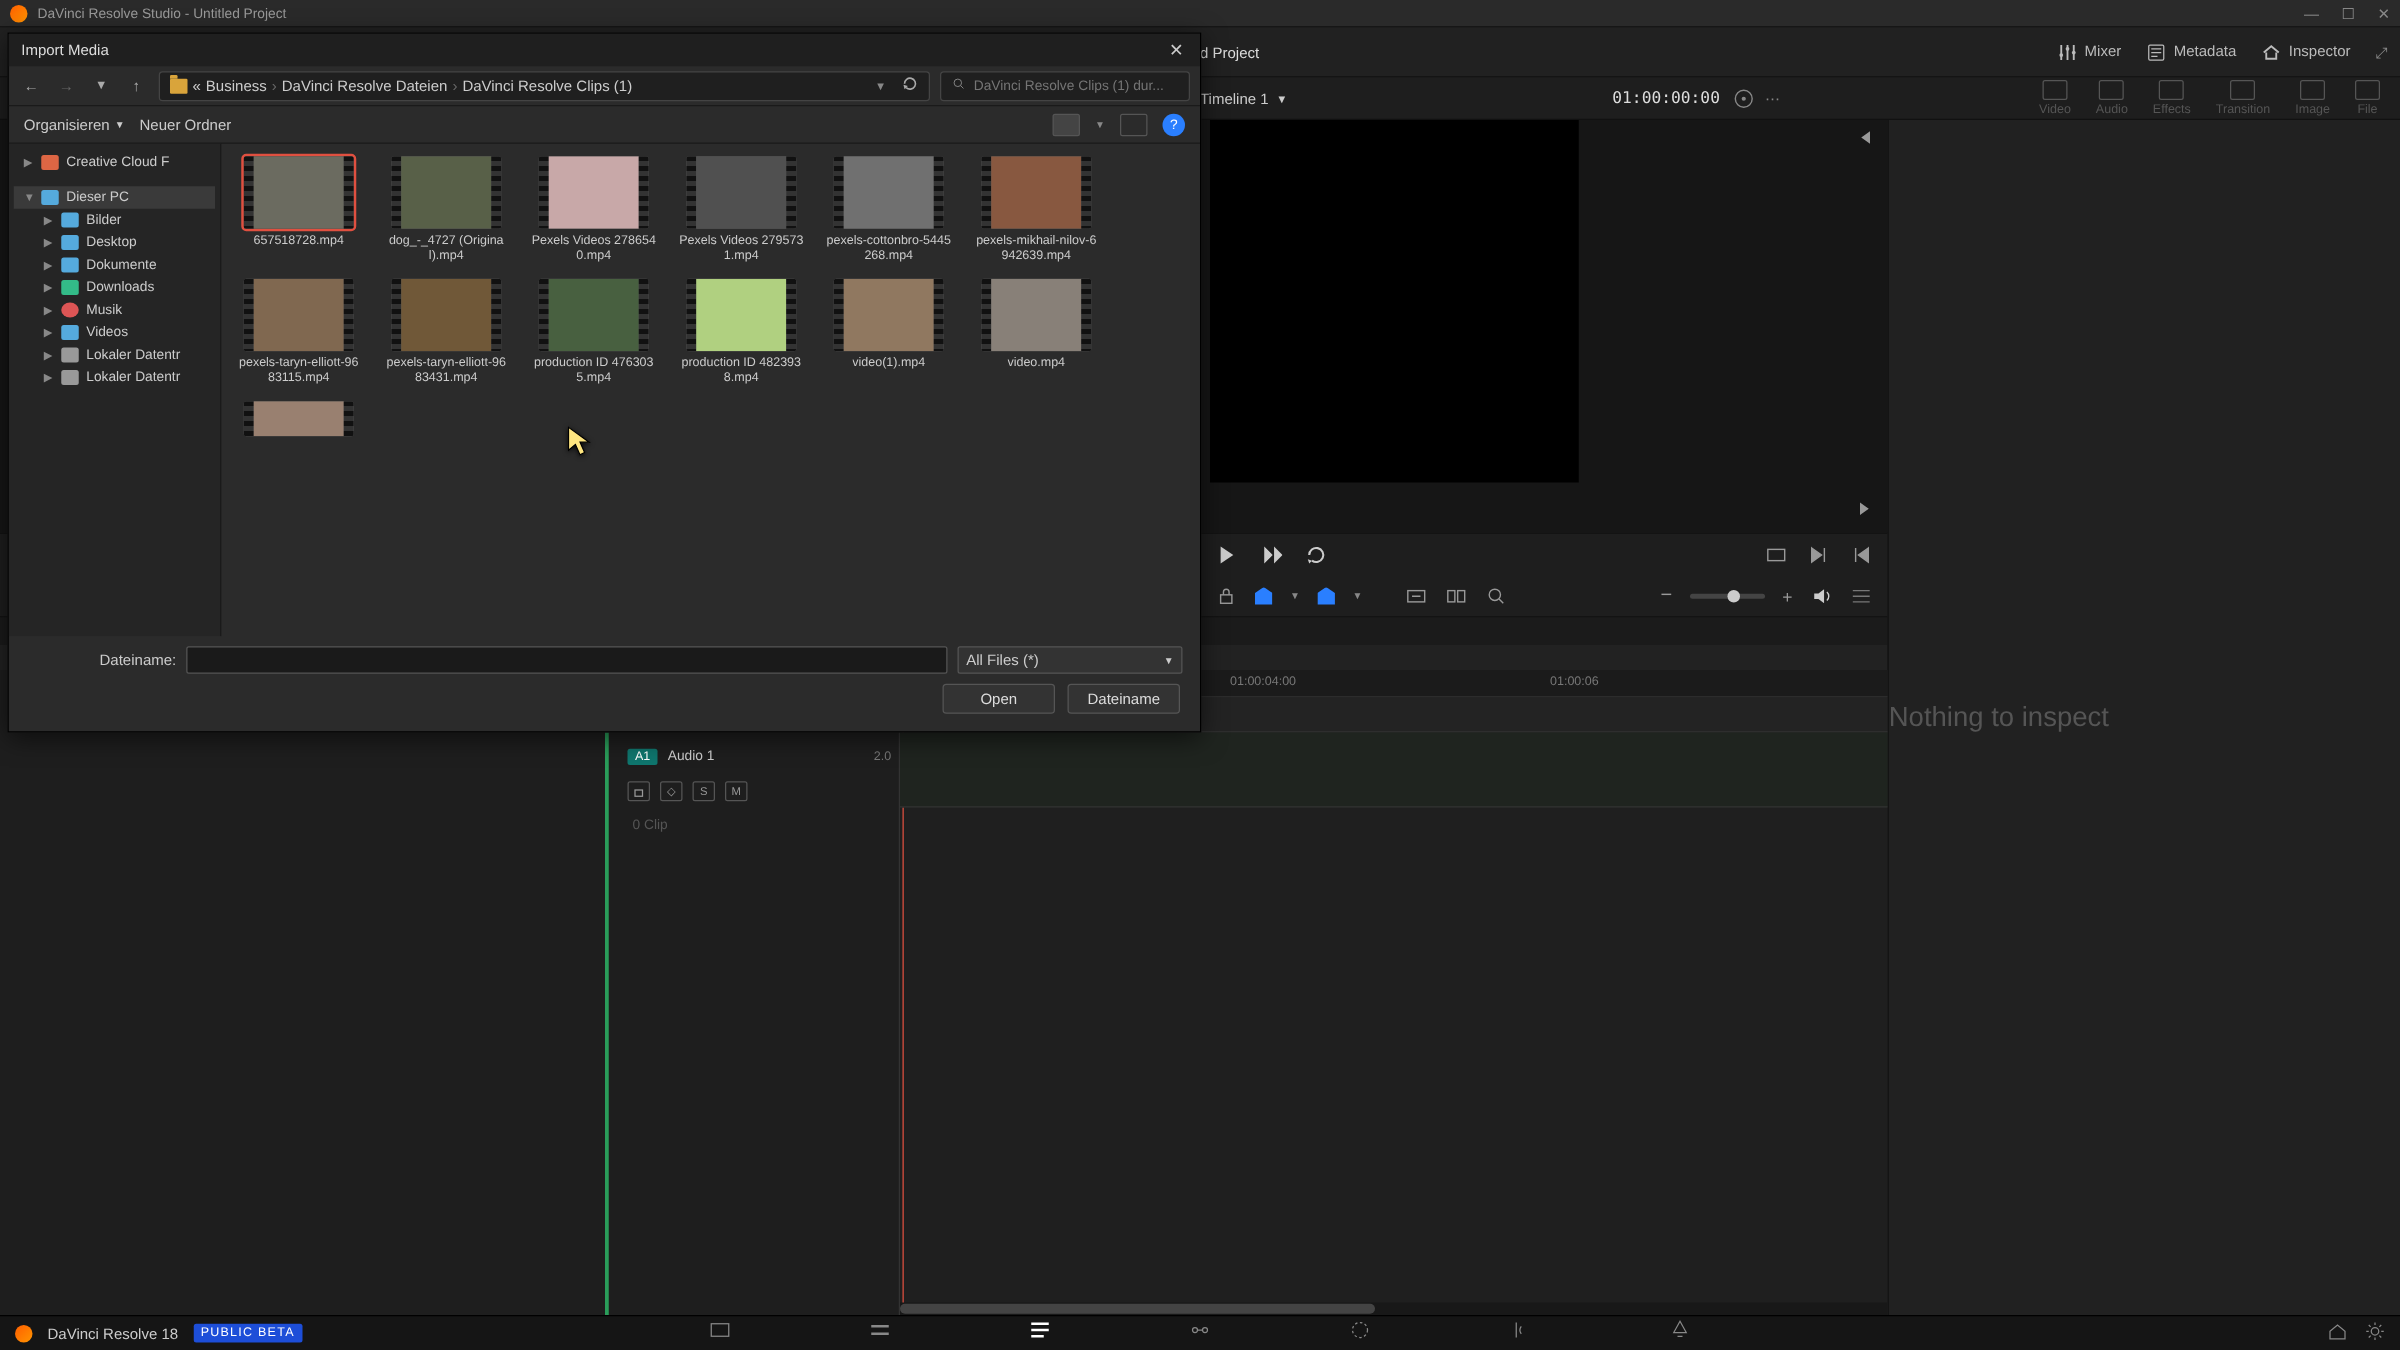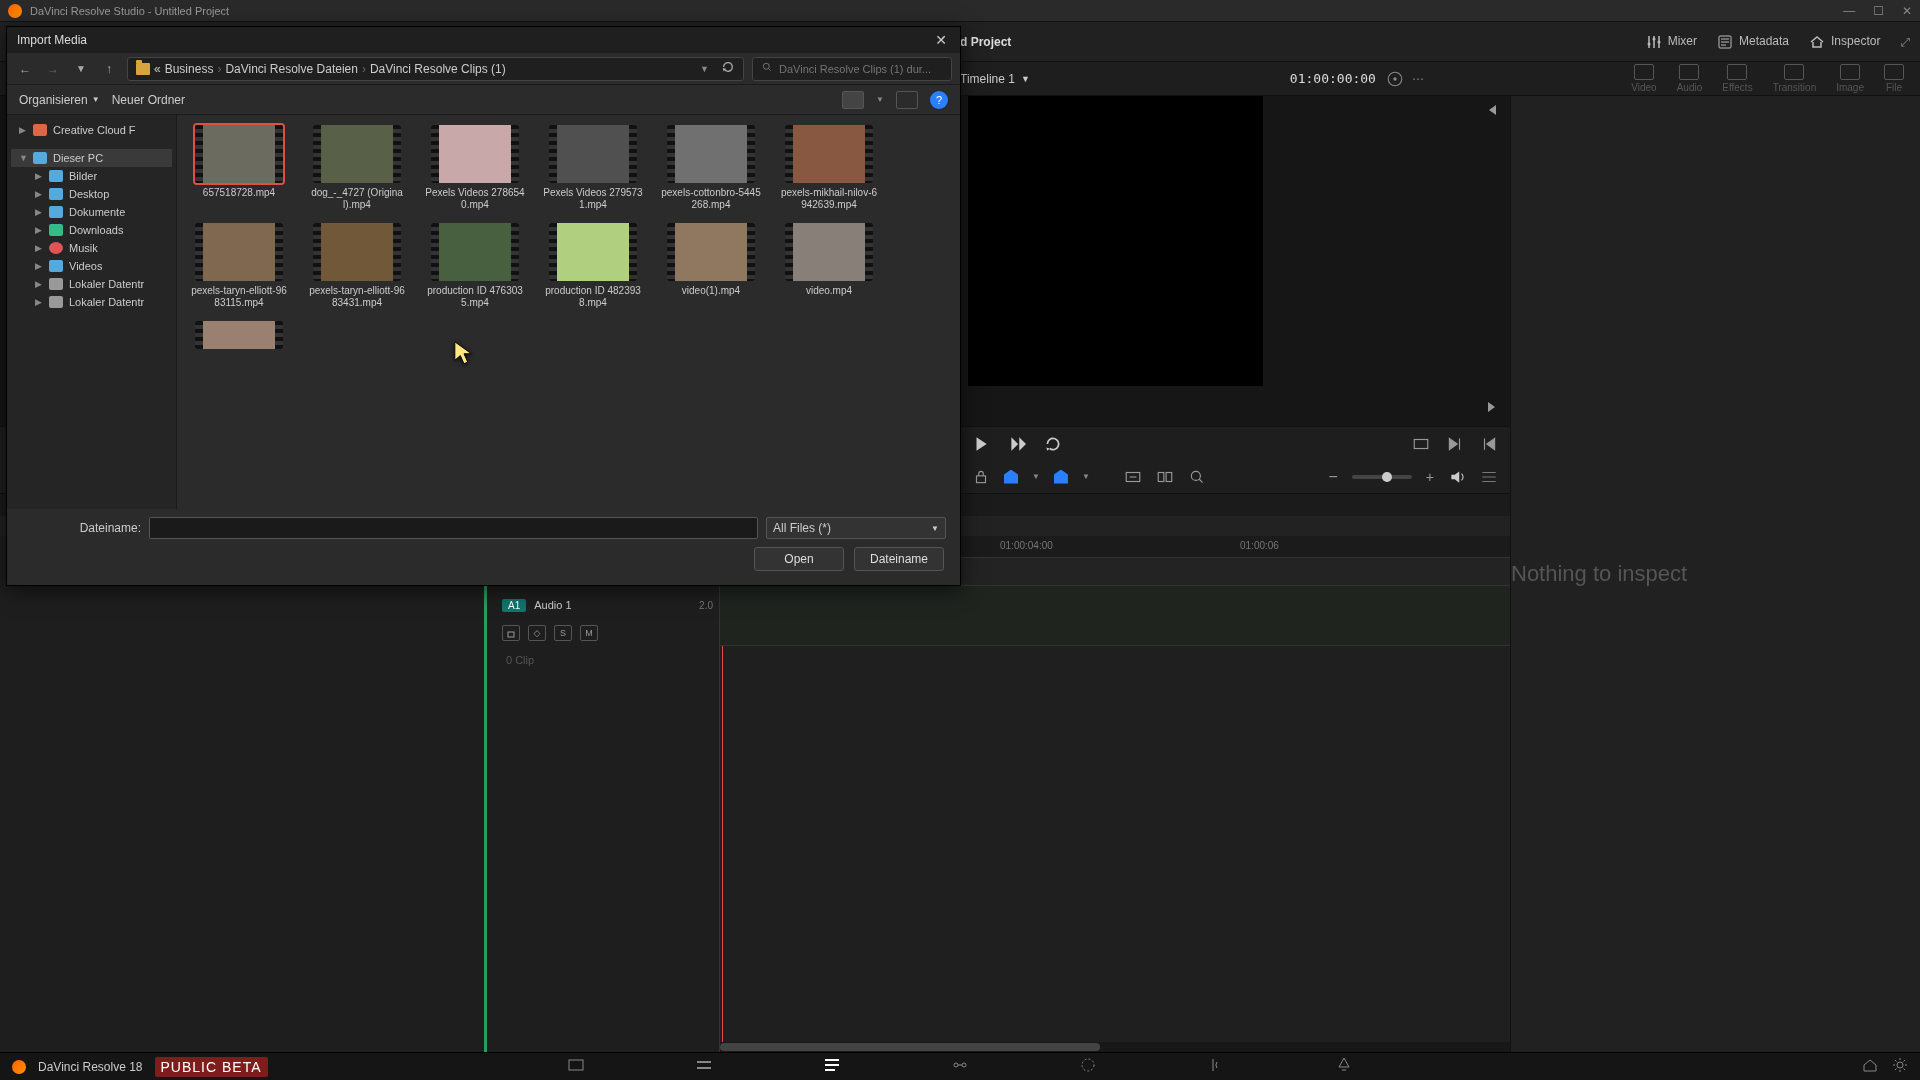--- a/index.html
+++ b/index.html
@@ -7,21 +7,21 @@
 
 
 .titlebar { height: 22px; background: #2a2a2a; display: flex; align-items: center; padding: 0 8px; border-bottom: 1px solid #111; }
 .titlebar .app-icon { width: 14px; height: 14px; background: linear-gradient(135deg,#ff5e00,#ff9500); border-radius: 50%; margin-right: 8px; }
 .titlebar .title { font-size: 11px; color: #999; }
 .win-controls { margin-left: auto; display: flex; gap: 18px; color: #888; }
 .win-controls span { cursor: pointer; }
 
 
 .topbar { height: 40px; background: #212121; display: flex; align-items: center; padding: 0 10px; border-bottom: 1px solid #111; }
-.project-title { margin-left: 950px; font-weight: bold; color: #ddd; }
+.project-title { margin-left: 950px; font-weight: normal; color: #ddd; }
 .topbar-right { margin-left: auto; display: flex; gap: 20px; align-items: center; }
 .topbar-btn { display: flex; align-items: flex-start; gap: 6px; color: #bbb; cursor: pointer; }
 .tb-icon { width: 16px; height: 16px; display: inline-block; }
 
 
 .secbar { height: 34px; background: #1e1e1e; display: flex; align-items: center; padding: 0 10px; border-bottom: 1px solid #111; }
 .timeline-name { margin-left: 950px; color: #ccc; display: flex; align-items: center; gap: 6px; }
 .timecode { margin-left: 260px; color: #ddd; font-family: monospace; font-size: 13px; }
 .sec-icons { margin-left: 10px; display: flex; gap: 8px; align-items: center; }
 .insp-tabs { margin-left: auto; display: flex; gap: 8px; }
@@ -33,21 +33,21 @@
 .track-badge { background: #b33; color: #fff; font-size: 10px; padding: 1px 6px; border-radius: 2px; }
 .track-badge.a1 { background: #0f766e; }
 .sq-btn { width: 18px; height: 16px; border: 1px solid #555; border-radius: 2px; display: flex; align-items: center; justify-content: center; font-size: 9px; color: #999; }
 
 
 .inspector { height: 100%; display: flex; align-items: center; color: #555; font-size: 22px; }
 
 
 .pagebar { position: absolute; bottom: 0; left: 0; right: 0; height: 28px; background: #151515; display: flex; align-items: center; padding: 0 12px; gap: 12px; border-top: 1px solid #000; }
 .dr-logo { width: 14px; height: 14px; background: linear-gradient(135deg,#ff5e00,#ff9500); border-radius: 50%; }
-.beta-badge { background: #7f1d1d; color: #fff; font-size: 14px; padding: 2px 6px; border-radius: 2px; letter-spacing: 1px; }
+.beta-badge { background: #1d4ed8; color: #fff; font-size: 10px; padding: 2px 6px; border-radius: 2px; letter-spacing: 1px; }
 .page-icons { margin-left: auto; margin-right: auto; display: flex; gap: 110px; position: absolute; left: 50%; transform: translateX(-50%); }
 .page-icons span { color: #888; cursor: pointer; font-size: 16px; }
 .page-icons span.active { color: #fff; }
 .pagebar-right { margin-left: auto; display: flex; gap: 14px; }
 
 
 .dialog { position: absolute; left: 6px; top: 26px; width: 955px; height: 560px; background: #2b2b2b; border: 1px solid #000; box-shadow: 0 4px 20px rgba(0,0,0,0.6); display: flex; flex-direction: column; }
 .dlg-title { height: 26px; background: #1f1f1f; display: flex; align-items: center; padding: 0 10px; color: #ddd; justify-content: center; }
 .dlg-title .x { margin-left: auto; width: 18px; height: 18px; display:flex; align-items:center; justify-content:center; color:#ccc; cursor:pointer; font-size: 14px; }
 
@@ -386,21 +386,21 @@
             <span class="sq-btn">S</span>
             <span class="sq-btn">M</span>
           </div>
           <div class="clip-hint">0 Clip</div>
         </div>
         <div style="position:absolute;left:484px;top:0;bottom:0;width:3px;background:#2a9d5a;"></div>
       </div>
       <div class="tl-canvas">
         <div class="tl-ruler">
           <span style="left:40px;">01:00:02:00</span>
-          <span style="left:280px;">01:00:04:00</span>
+          <span style="left:264px;">01:00:04:00</span>
           <span style="left:520px;">01:00:06</span>
         </div>
         <div class="tl-ph"></div>
         <div class="tl-tracks">
           <div class="tv"></div>
           <div class="ta"></div>
         </div>
         <div class="tl-scroll">
             <div class="sb"></div>
           </div>

